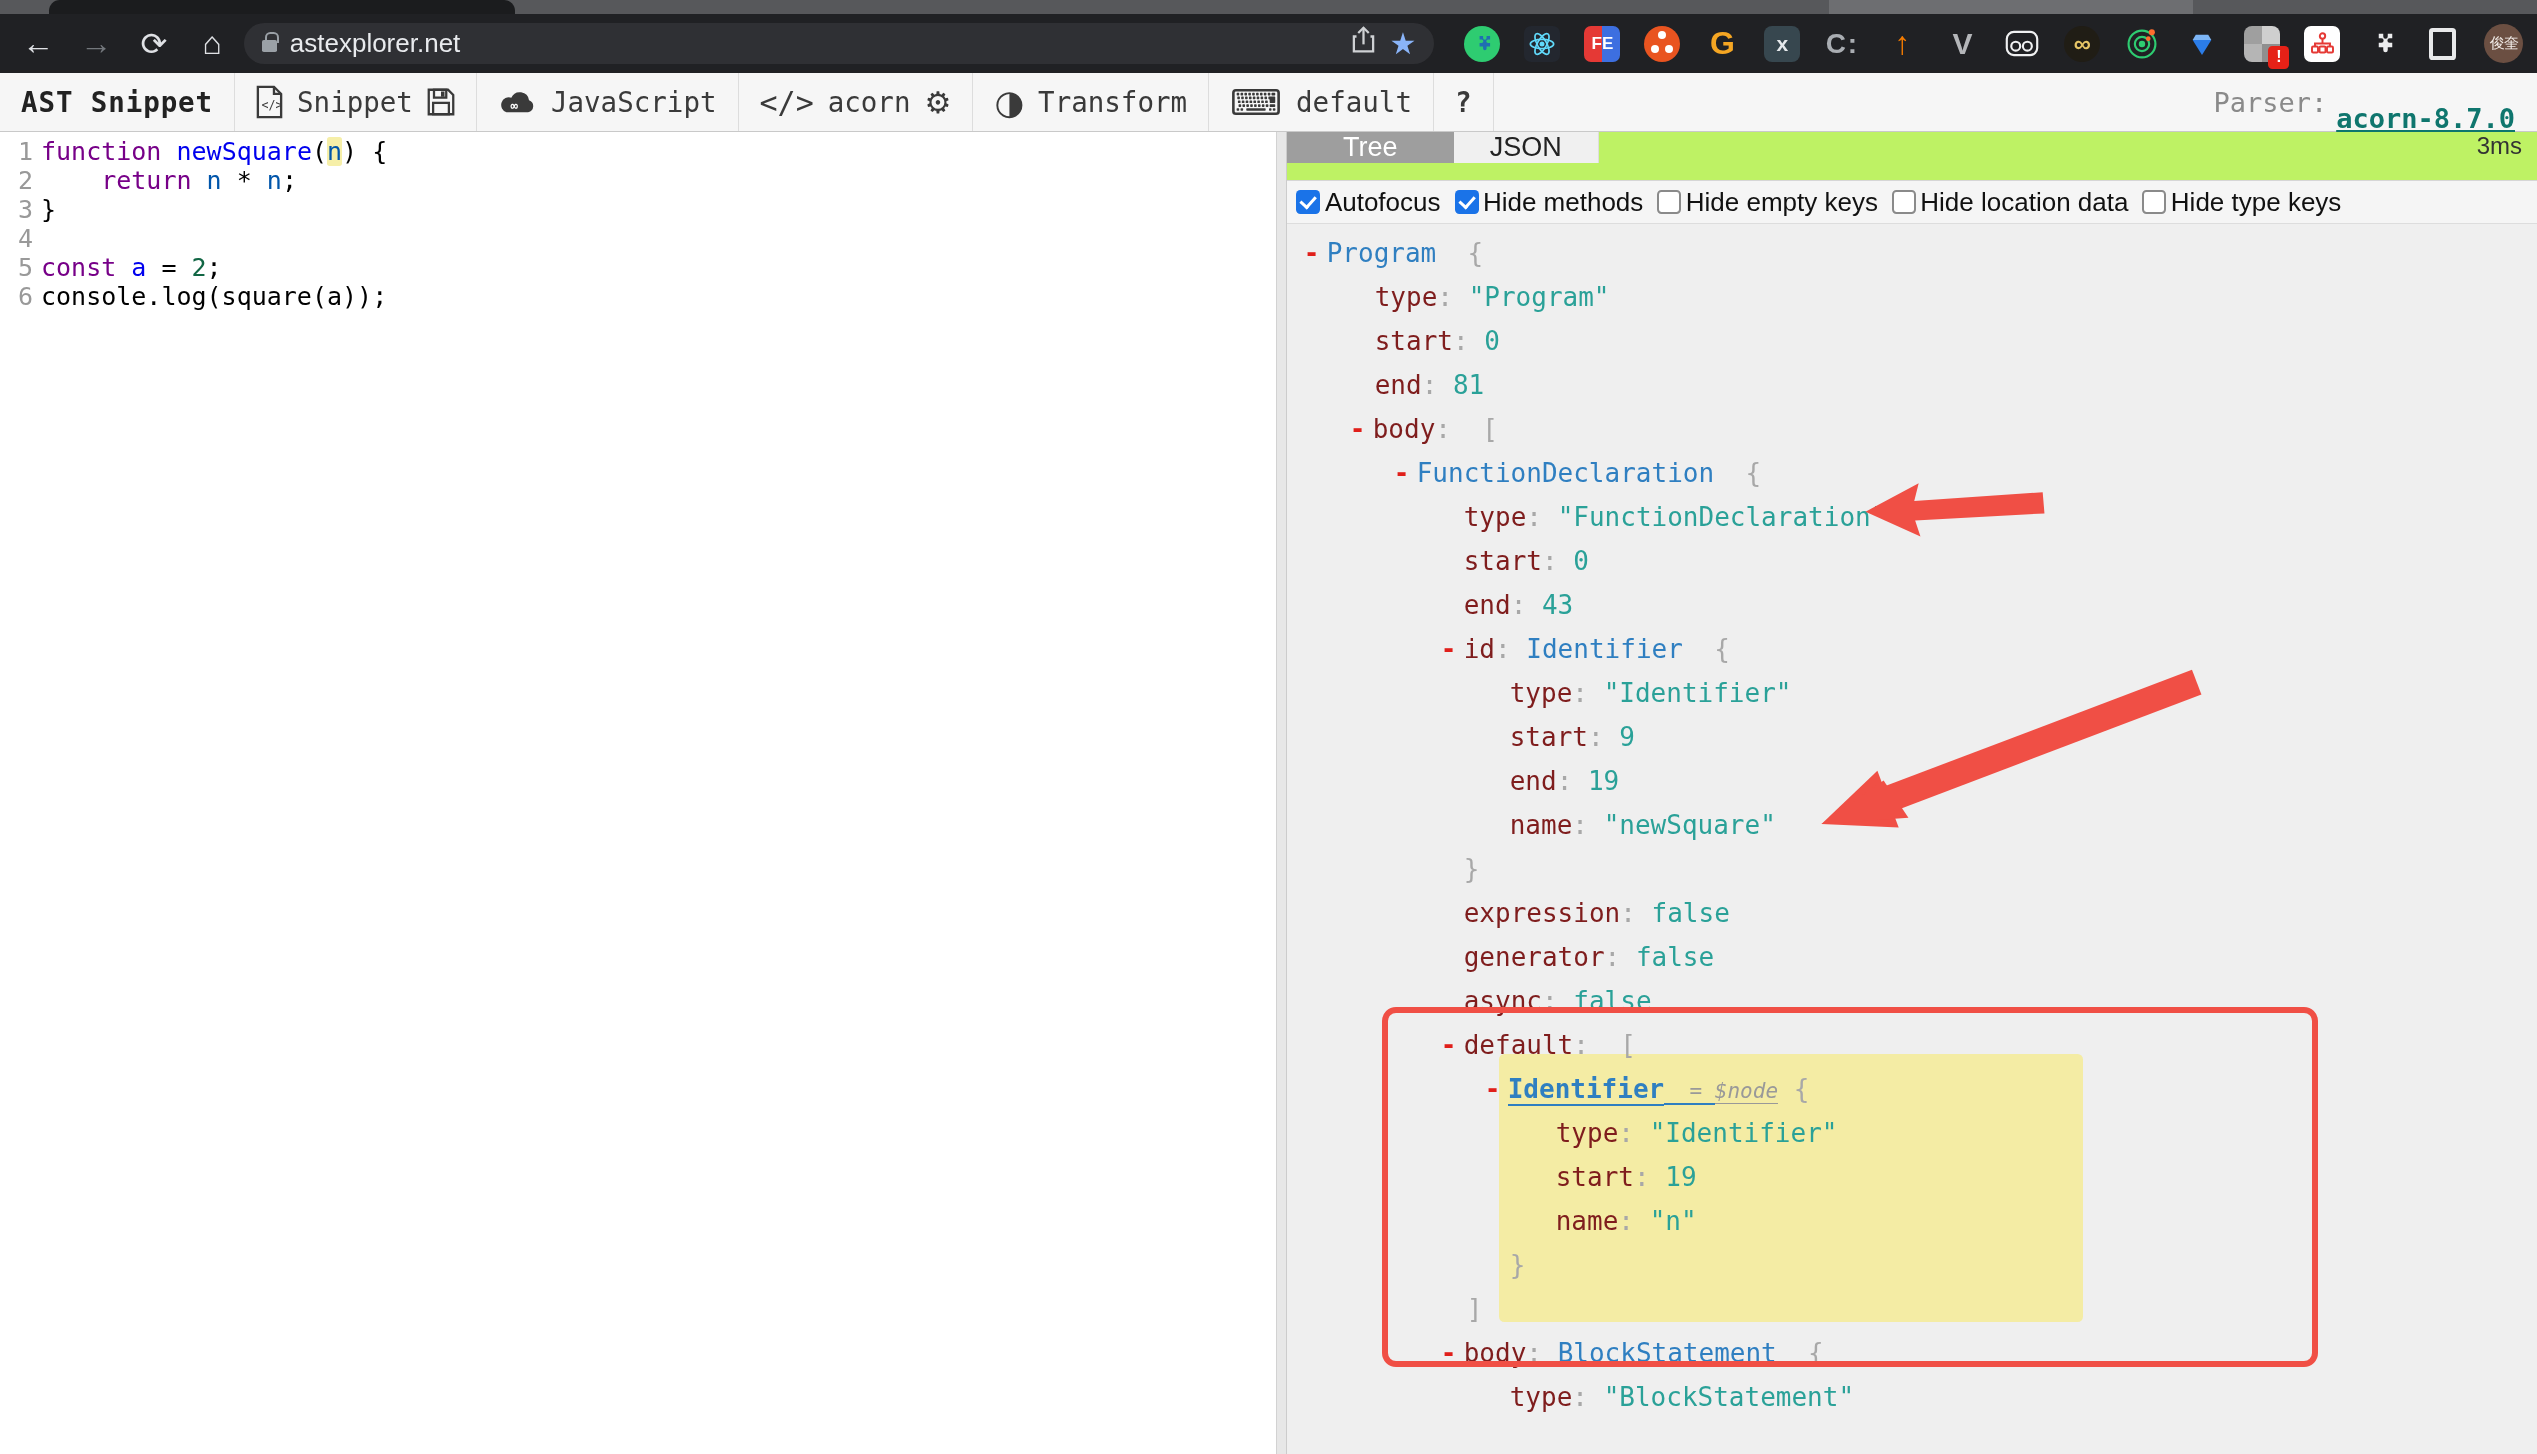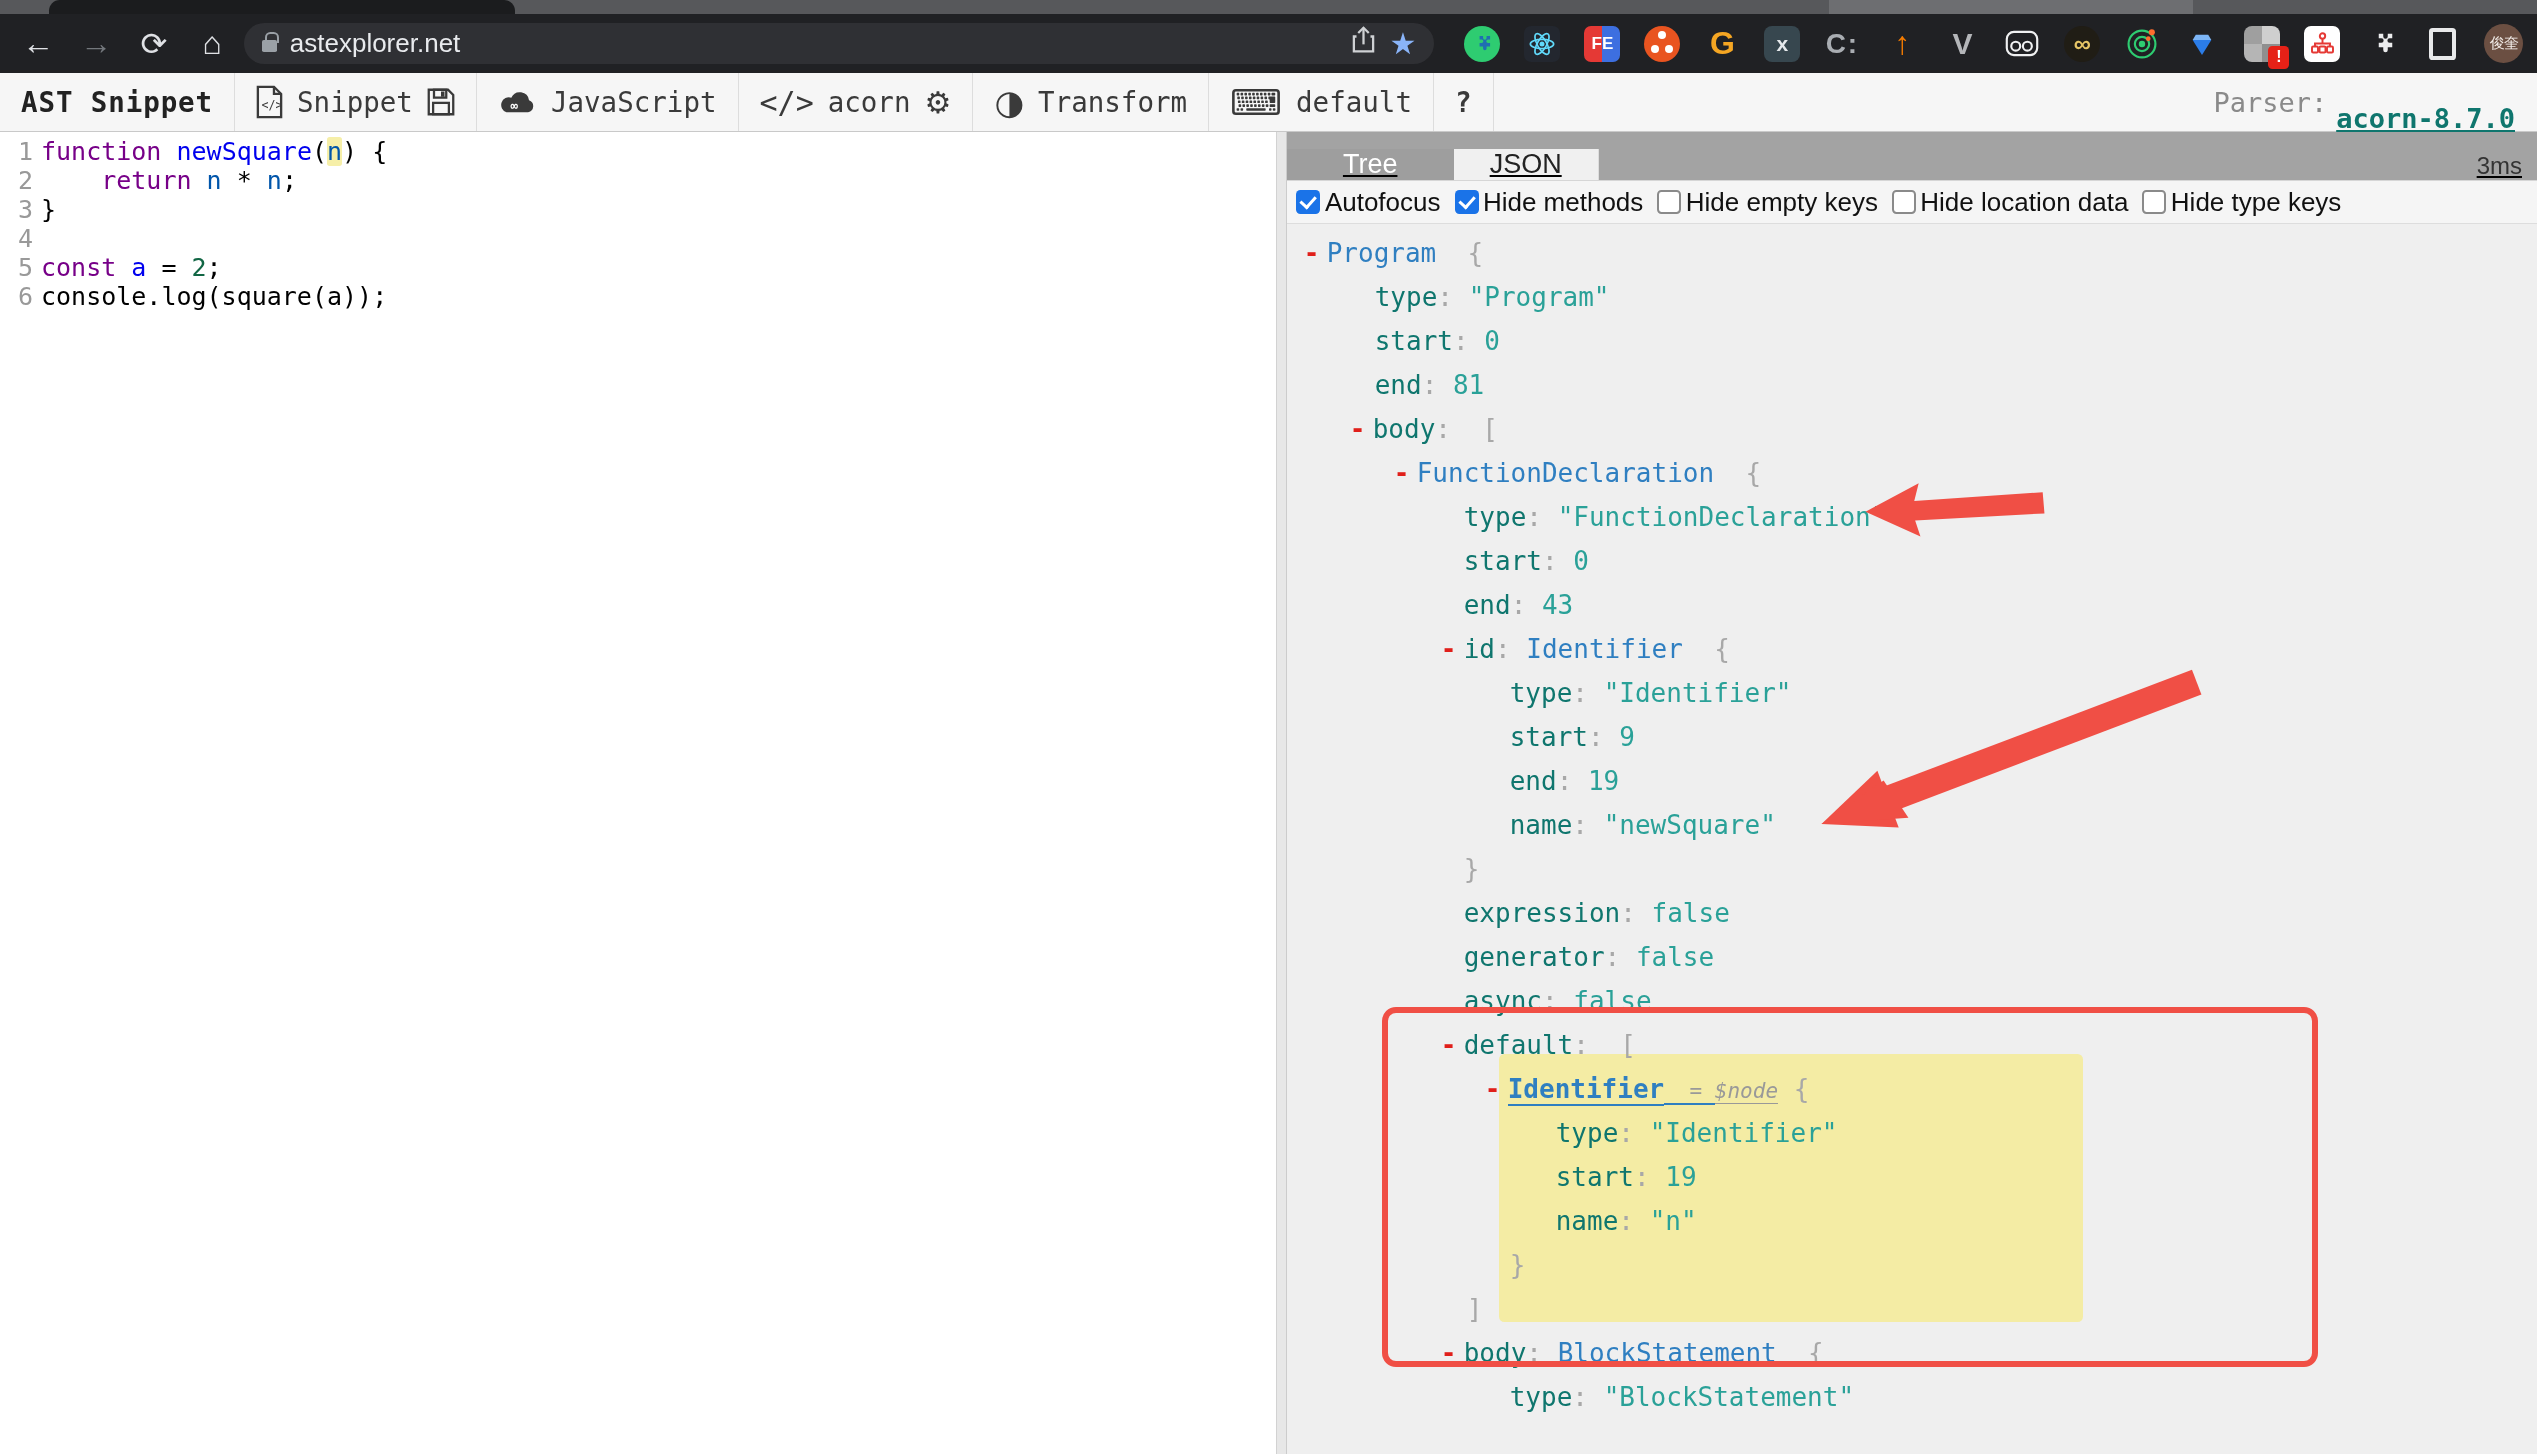--- a/index.html
+++ b/index.html
@@ -67,42 +67,42 @@
             font-family:"DejaVu Sans Mono","Liberation Mono",monospace; font-size:25px; }
   .cmline { display:flex; height:29px; line-height:29px; }
   .gut { width:41px; text-align:right; padding-right:8px; color:#999; flex:0 0 auto; }
   .ctext { white-space:pre; color:#000; }
   .t-kw { color:#770088; } .t-def{ color:#0000ee; } .t-var2{ color:#0055aa; }
   .t-num{ color:#116644; } .t-pl{ color:#000; }
   .t-param-hl { color:#0055aa; background:#f6efa8; border-radius:2.7px; }
   .vdiv { width:10.7px; background:#e7e7e7; border-left:1.8px solid #d2d2d2; border-right:1.8px solid #cccccc; }
 
   .treepane { flex:1 1 auto; background:#efefef; position:relative; overflow:hidden; }
-  .tabbar { height:49px; background:#a3a3a3; border-bottom:1.8px solid #d6d6d6; display:flex; align-items:flex-end; font-size:27px;text-decoration:underline; }
+  .tabbar { height:49px; background:#bef264; border-bottom:1.8px solid #d6d6d6; display:flex; align-items:flex-start; font-size:27px; }
   .tab { display:flex; align-items:center; justify-content:center; }
   .tab.active { width:167px; background:#9e9e9e; color:#fff; }
   .tab.idle   { width:145px; background:#f0f0f0; color:#222; border-right:1.8px solid #ddd; }
   .timing { margin-left:auto; display:flex; align-items:center; padding-right:16px; font-size:24px; color:#333; }
   .optrow { height:43px; background:#f5f5f5; border-bottom:1.8px solid #ddd; display:flex; align-items:center;
             padding-left:9.8px; gap:14px; font-size:26px; color:#111; }
   .opt { display:flex; align-items:center; gap:4.4px; }
   .cb { width:24px; height:24px; border-radius:4.4px; position:relative; flex:0 0 auto; }
   .cb.on { background:#1a73e8; }
   .cb.on::after { content:""; position:absolute; left:7px; top:2.7px; width:7px; height:12.4px;
                   border:solid #fff; border-width:0 3.6px 3.6px 0; transform:rotate(42deg); }
   .cb.off { background:#fff; border:2.2px solid #8a8a8a; }
 
   
   .tree { position:relative; padding-top:7px; font-family:"DejaVu Sans Mono","Liberation Mono",monospace;
           font-size:26px; z-index:1; }
   .trow { height:44px; line-height:44px; white-space:pre; position:relative; z-index:1; }
   .t-minus { color:#e01f1a; font-weight:bold; display:inline-block; width:23px; }
   .t-node  { color:#2f7fc1; }
   .t-nodeu { color:#2f7fc1; border-bottom:2.7px solid #2f7fc1; font-weight:bold; }
-  .t-key   { color:#0f766e; }
+  .t-key   { color:#7f1d1d; }
   .t-punct { color:#a8a8a8; }
   .t-val   { color:#2aa198; }
   .t-eq    { color:#999; font-style:italic; font-size:21px; border-bottom:2.7px solid #2f7fc1; }
   .t-dollar{ color:#999; font-style:italic; font-size:21px; border-bottom:1.8px solid #999; }
 
   
   .hl-yellow { position:absolute; left:212px; top:922px; width:584px; height:268px;
                background:#f4eca4; border-radius:5.3px; z-index:0; }
   .red-box { position:absolute; left:95px; top:875px; width:936px; height:360px;
              border:6.2px solid #f04f45; border-radius:14px; z-index:3; pointer-events:none; }

